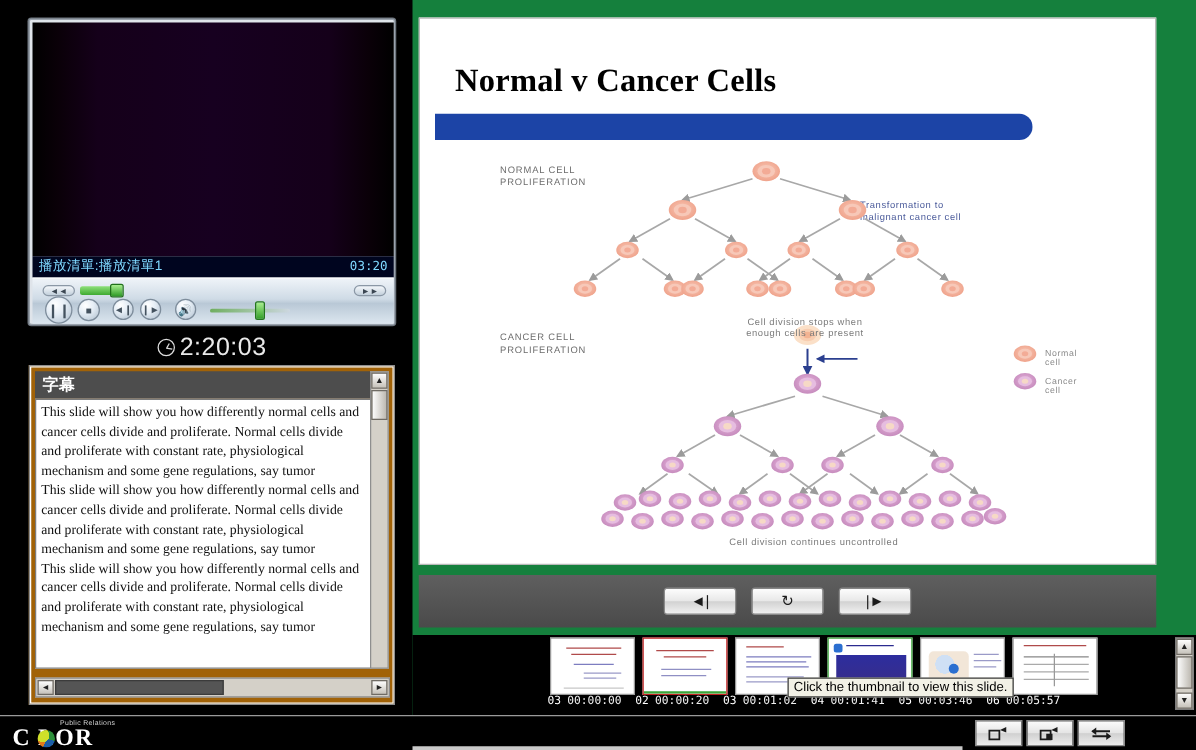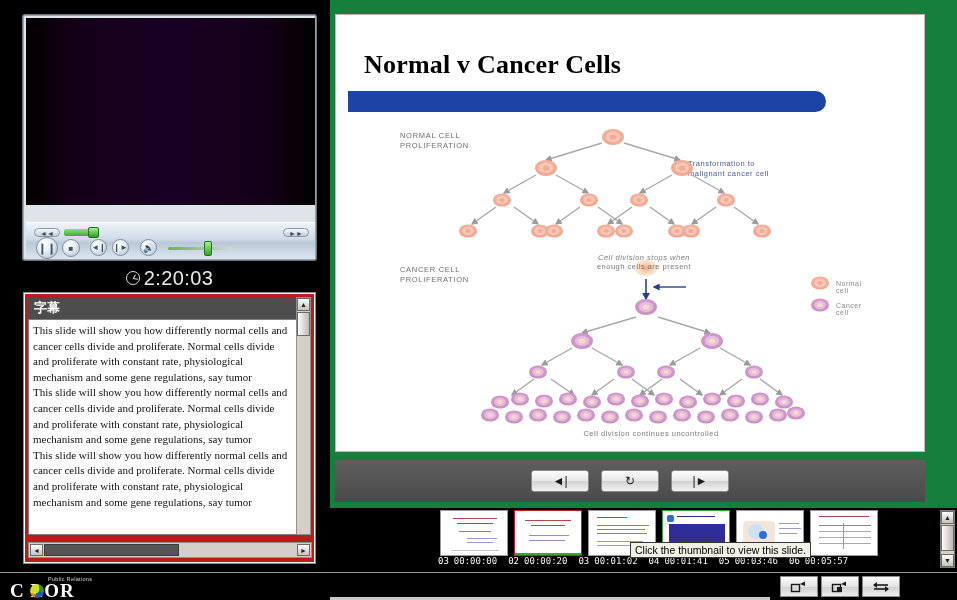--- a/index.html
+++ b/index.html
@@ -126,21 +126,21 @@
     left: 50%; top: 50%; transform-origin: 0 0;
   }
   #clock-icon::before { width: 4px; height: 1.3px; transform: rotate(-60deg); }
   #clock-icon::after  { width: 5px; height: 1.3px; transform: rotate(10deg); }
   #clock-time { font-size: 20px; letter-spacing: .4px; }
 
   
   #subtitle-panel {
     position: absolute; left: 23px; top: 292px;
     width: 293px; height: 272px;
-    background: #b91c1c;
+    background: #a16207;
     border: 1px solid #8e8e8e;
     box-shadow: inset 0 0 0 1px #fff;
   }
   #subtitle-header {
     position: absolute; left: 4px; top: 4px;
     width: 269px; height: 22px;
     background: #4d4d4d;
     color: #fff;
     font-size: 13px; font-weight: bold;
     line-height: 22px; padding-left: 6px;
@@ -380,20 +380,24 @@
   }
 </style>
 </head>
 <body>
 
 <div id="left-column">
 
   <div id="video-player">
     <div id="video-surface"></div>
 
+    <div id="video-statusbar">
+      <span id="video-playlist-label">播放清單:播放清單1</span>
+      <span id="video-duration">03:20</span>
+    </div>
 
     <div id="video-controls">
       <div id="seek-track">
         <div class="seek-pill" id="seek-left-pill">
           <div class="seek-arrow">◄◄</div>
         </div>
         <div id="seek-progress"></div>
         <div id="seek-thumb"></div>
         <div class="seek-pill" id="seek-right-pill">
           <div class="seek-arrow">►►</div>
@@ -602,21 +606,21 @@
           <use href="#ccellsm" transform="translate(334,288)"></use>
           <use href="#ccellsm" transform="translate(358,290)"></use>
           <use href="#ccellsm" transform="translate(382,288)"></use>
           <use href="#ccellsm" transform="translate(400,286)"></use>
         </g>
 
         <use href="#ncellsm" transform="translate(424,156)"></use>
         <use href="#ccellsm" transform="translate(424,178)"></use>
       </svg>
 
-      <div class="diagram-caption" style="left:168px; top:126px; width:160px;font-style:italic;">Cell division stops when</div>
+      <div class="diagram-caption" style="left:168px; top:126px; width:160px;">Cell division stops when</div>
       <div class="diagram-caption" style="left:168px; top:135px; width:160px;">enough cells are present</div>
       <div class="diagram-caption" style="left:150px; top:302px; width:210px;">Cell division continues uncontrolled</div>
 
       <div class="legend-label" style="left:440px; top:153px;">Normal cell</div>
       <div class="legend-label" style="left:440px; top:175px;">Cancer cell</div>
     </div>
   </div>
 
   <div id="slide-nav">
     <div class="nav-btn">

